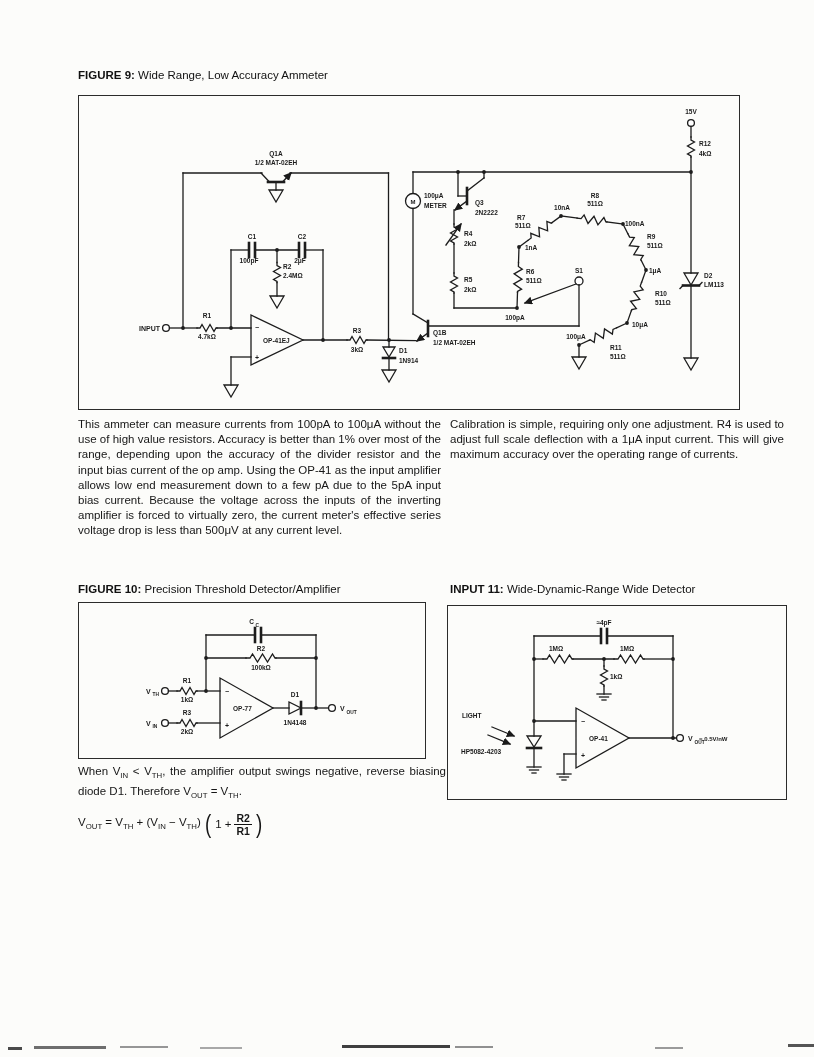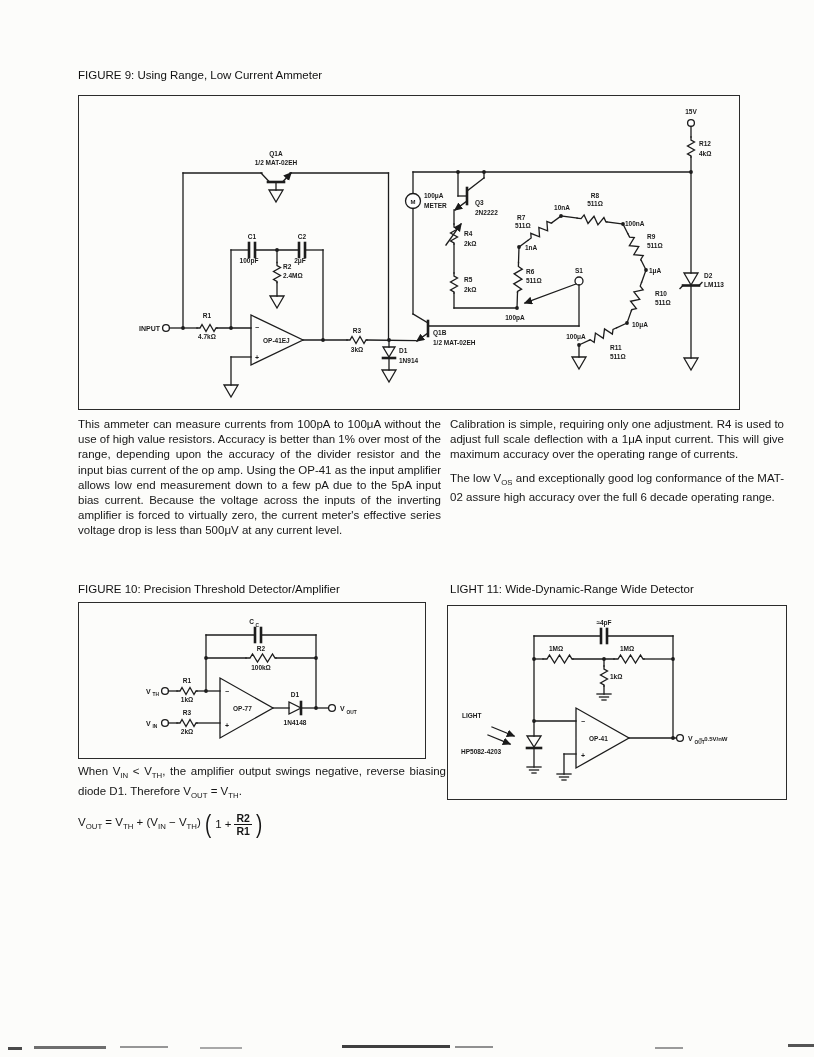--- a/index.html
+++ b/index.html
@@ -1,19 +1,19 @@
 <!DOCTYPE html>
 <html><head>
 <meta charset="utf-8">
 <style>
   html,body{margin:0;padding:0;background:#e8e8e6;}
   .page{position:relative;width:814px;height:1057px;background:#fcfcfa;
         font-family:"Liberation Sans",sans-serif;color:#141414;overflow:hidden;}
   .fig-title{position:absolute;font-size:11.5px;color:#111;white-space:nowrap;}
-  .fig-title b{font-weight:normal;}
+  .fig-title b{font-weight:bold;}
   .panel{position:absolute;border:1.6px solid #2b2b2b;}
   .panel svg{display:block;}
   svg text{font-family:"Liberation Sans",sans-serif;font-weight:bold;font-size:6.5px;fill:#1a1a1a;}
   svg text.fs7{font-size:7px;}
   svg text.sub5{font-size:4.8px;}
   svg text.fs6{font-size:6px;}
   .wire{stroke:#1c1c1c;stroke-width:1.3;fill:none;stroke-linecap:square;}
   .thick{stroke:#1c1c1c;stroke-width:2.6;fill:none;}
   .dot{fill:#1c1c1c;stroke:none;}
   .term{fill:#fff;stroke:#1c1c1c;stroke-width:1.3;}
@@ -25,21 +25,21 @@
   .frac{display:inline-flex;flex-direction:column;align-items:center;font-size:10.5px;line-height:1.15;font-weight:bold;}
   .frac .num{border-bottom:1.2px solid #111;padding:0 2px;}
   .artifact{position:absolute;}
 </style>
 </head>
 <body>
 
 <div class="page">
 
   <div class="fig-title" style="left:78px;top:69px;">
-    <b>FIGURE 9:</b><span> Using Range, Low Current Ammeter</span>
+    <b>FIGURE 9:</b><span> Wide Range, Low Accuracy Ammeter</span>
   </div>
 
   <div class="panel" style="left:78px;top:95px;width:660px;height:313px;">
     <svg width="660" height="313" viewBox="0 0 660 313">
       <defs>
         <path id="res-h" d="M-15 0H-11L-8.5 -4 -3.5 4 1.5 -4 6.5 4 11.5 -4 14 0H15" fill="none"></path>
         <path id="res-s" d="M-10 0H-7L-5 -3.5 -1 3.5 3 -3.5 7 3.5 9 0H10" fill="none"></path>
         <marker id="ah" markerWidth="7" markerHeight="7" refX="5.5" refY="3" orient="auto">
           <path d="M0 0L6.5 3L0 6Z" fill="#1a1a1a"></path>
         </marker>
@@ -246,21 +246,20 @@
         <circle class="dot" cx="500" cy="249" r="1.9"></circle>
       </g>
     </svg>
   </div>
 
   <div class="body-text" style="left:78px;top:417px;width:363px;">
     <p>This ammeter can measure currents from 100pA to 100μA without the use of high value resistors. Accuracy is better than 1% over most of the range, depending upon the accuracy of the divider resistor and the input bias current of the op amp. Using the OP-41 as the input amplifier allows low end measurement down to a few pA due to the 5pA input bias current. Because the voltage across the inputs of the inverting amplifier is forced to virtually zero, the current meter's effective series voltage drop is less than 500μV at any current level.</p>
   </div>
   <div class="body-text" style="left:450px;top:417px;width:334px;">
     <p>Calibration is simple, requiring only one adjustment. R4 is used to adjust full scale deflection with a 1μA input current. This will give maximum accuracy over the operating range of currents.</p>
-    <p><span>The low V</span><sub>OS</sub><span> and exceptionally good log conformance of the MAT-02 assure high accuracy over the full 6 decade operating range.</span></p>
   </div>
 
   <div class="fig-title" style="left:78px;top:583px;">
     <b>FIGURE 10:</b><span> Precision Threshold Detector/Amplifier</span>
   </div>
 
   <div class="panel" style="left:78px;top:602px;width:346px;height:155px;">
     <svg width="346" height="155" viewBox="0 0 346 155">
 
       <g class="wire">
@@ -339,21 +338,21 @@
       <span>1 +</span>
       <span class="frac">
         <span class="num">R2</span>
         <span class="den">R1</span>
       </span>
       <span class="paren">)</span>
     </div>
   </div>
 
   <div class="fig-title" style="left:450px;top:583px;">
-    <b>LIGHT 11:</b><span> Wide-Dynamic-Range Wide Detector</span>
+    <b>INPUT 11:</b><span> Wide-Dynamic-Range Wide Detector</span>
   </div>
 
   <div class="panel" style="left:447px;top:605px;width:338px;height:193px;">
     <svg width="338" height="193" viewBox="0 0 338 193">
 
       <g class="wire">
         <line x1="86" y1="30" x2="153" y2="30"></line>
         <line x1="153" y1="23" x2="153" y2="37" class="thick" stroke-width="1.8"></line>
         <line x1="159" y1="23" x2="159" y2="37" class="thick" stroke-width="1.8"></line>
         <line x1="159" y1="30" x2="225" y2="30"></line>

